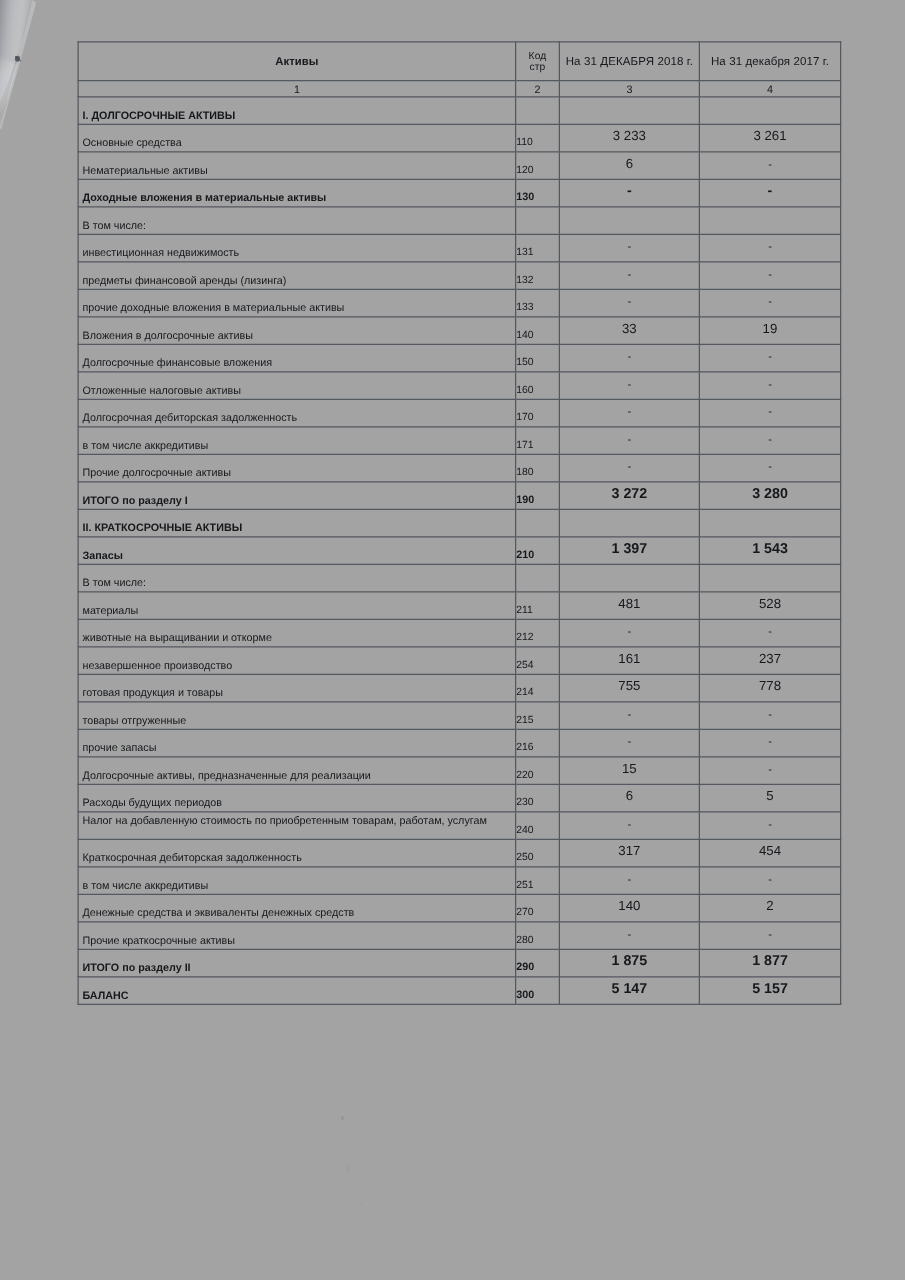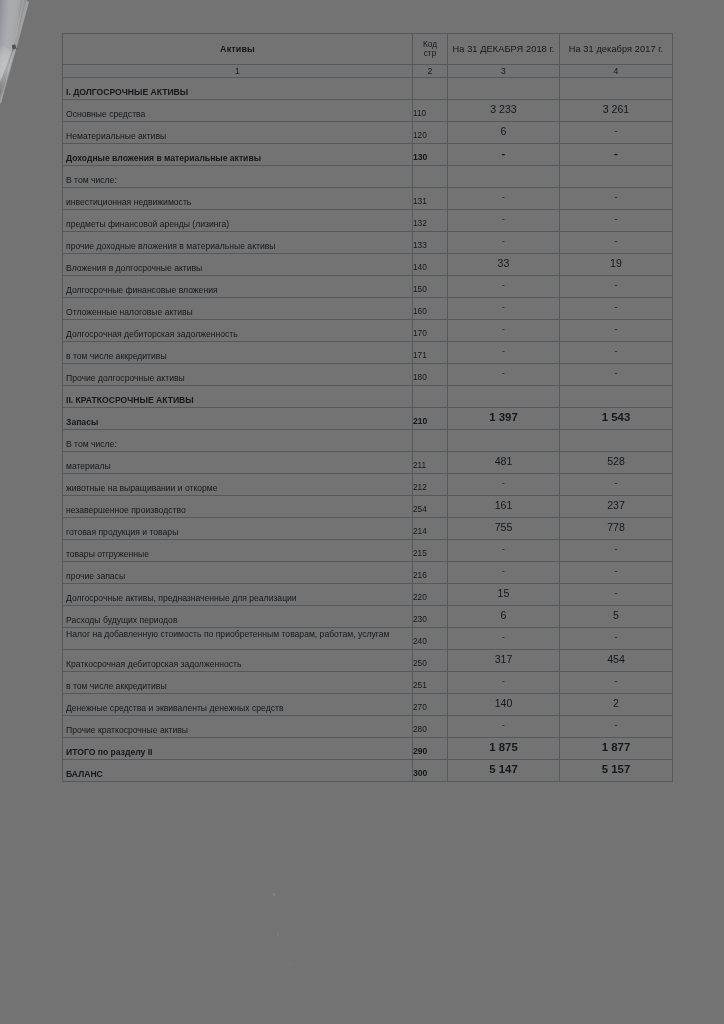--- a/index.html
+++ b/index.html
@@ -9,21 +9,21 @@
     background: #ffffff;
   }
   body {
     font-family: "Liberation Sans", sans-serif;
     -webkit-font-smoothing: antialiased;
   }
   .page {
     position: relative;
     width: 724px;
     height: 1024px;
-    background: #737373;
+    background: #a3a3a3;
     overflow: hidden;
   }
 
   
   .scan-fold {
     position: absolute;
     left: 0;
     top: 0;
     width: 62px;
     height: 150px;
@@ -258,20 +258,26 @@
           <td class="val dash">-</td>
           <td class="val dash">-</td>
         </tr>
         <tr>
           <td class="name">Прочие  долгосрочные активы</td>
           <td class="code">180</td>
           <td class="val dash">-</td>
           <td class="val dash">-</td>
         </tr>
         <tr>
+          <td class="name b">ИТОГО по разделу I</td>
+          <td class="code b big">190</td>
+          <td class="val b big">3 272</td>
+          <td class="val b big">3 280</td>
+        </tr>
+        <tr>
           <td class="name b">II. КРАТКОСРОЧНЫЕ АКТИВЫ</td>
           <td class="code b big"></td>
           <td class="val b big"></td>
           <td class="val b big"></td>
         </tr>
         <tr class="tall">
           <td class="name b">Запасы</td>
           <td class="code b big">210</td>
           <td class="val b big">1 397</td>
           <td class="val b big">1 543</td>

